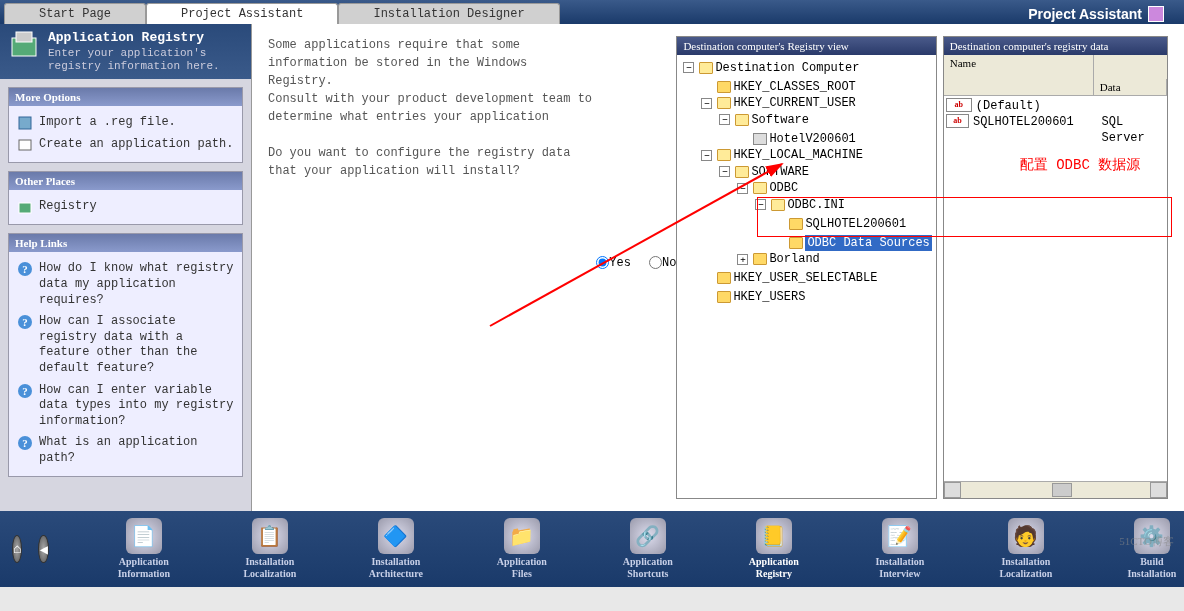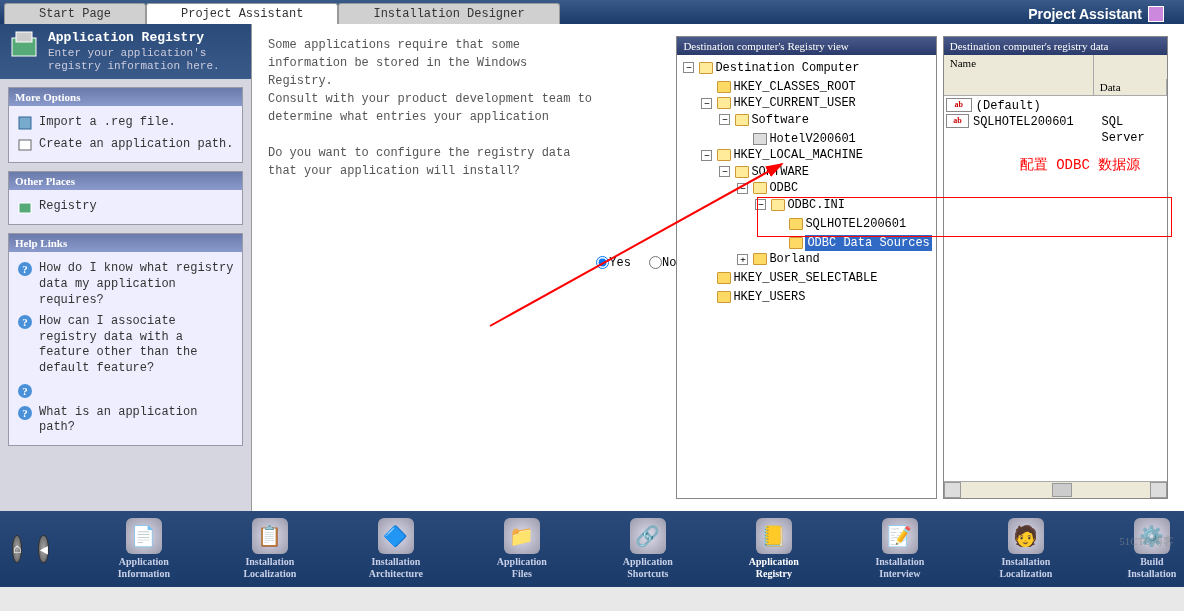--- a/index.html
+++ b/index.html
@@ -148,20 +148,21 @@
                 <circle cx="8" cy="8" r="7" fill="#4a90d9"></circle>
                 <text x="8" y="12" text-anchor="middle" fill="#fff" font-size="11" font-family="Tahoma" font-weight="bold">?</text>
               </svg></span>
             <span>How can I associate registry data with a feature other than the default feature?</span>
           </div>
         <div class="link-item">
             <span class="icon"><svg width="16" height="16">
                 <circle cx="8" cy="8" r="7" fill="#4a90d9"></circle>
                 <text x="8" y="12" text-anchor="middle" fill="#fff" font-size="11" font-family="Tahoma" font-weight="bold">?</text>
               </svg></span>
+            <span>How can I enter variable data types into my registry information?</span>
           </div>
         <div class="link-item">
             <span class="icon"><svg width="16" height="16">
                 <circle cx="8" cy="8" r="7" fill="#4a90d9"></circle>
                 <text x="8" y="12" text-anchor="middle" fill="#fff" font-size="11" font-family="Tahoma" font-weight="bold">?</text>
               </svg></span>
             <span>What is an application path?</span>
           </div>
       </div>
     </div>

